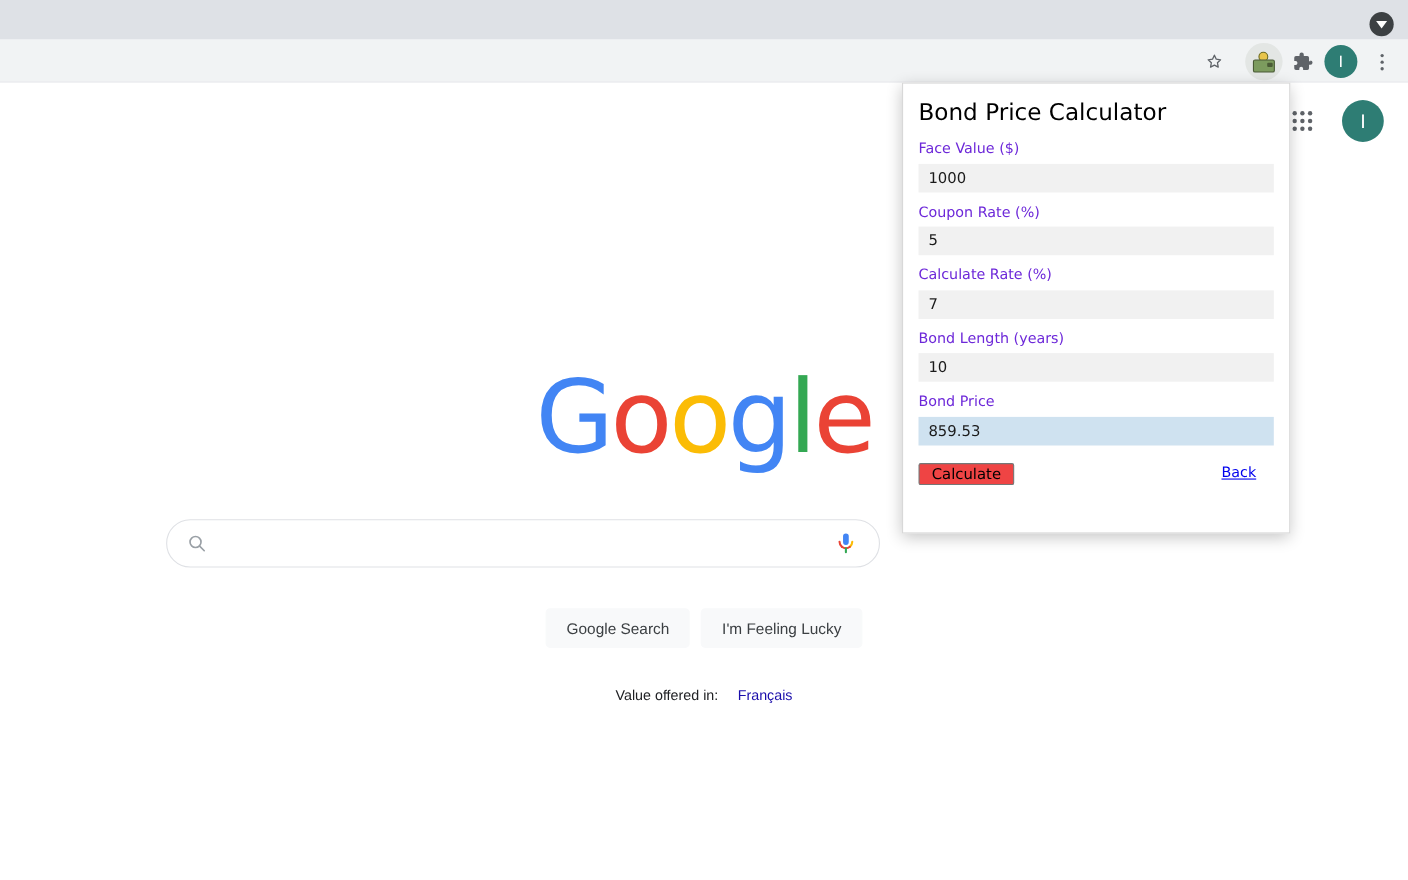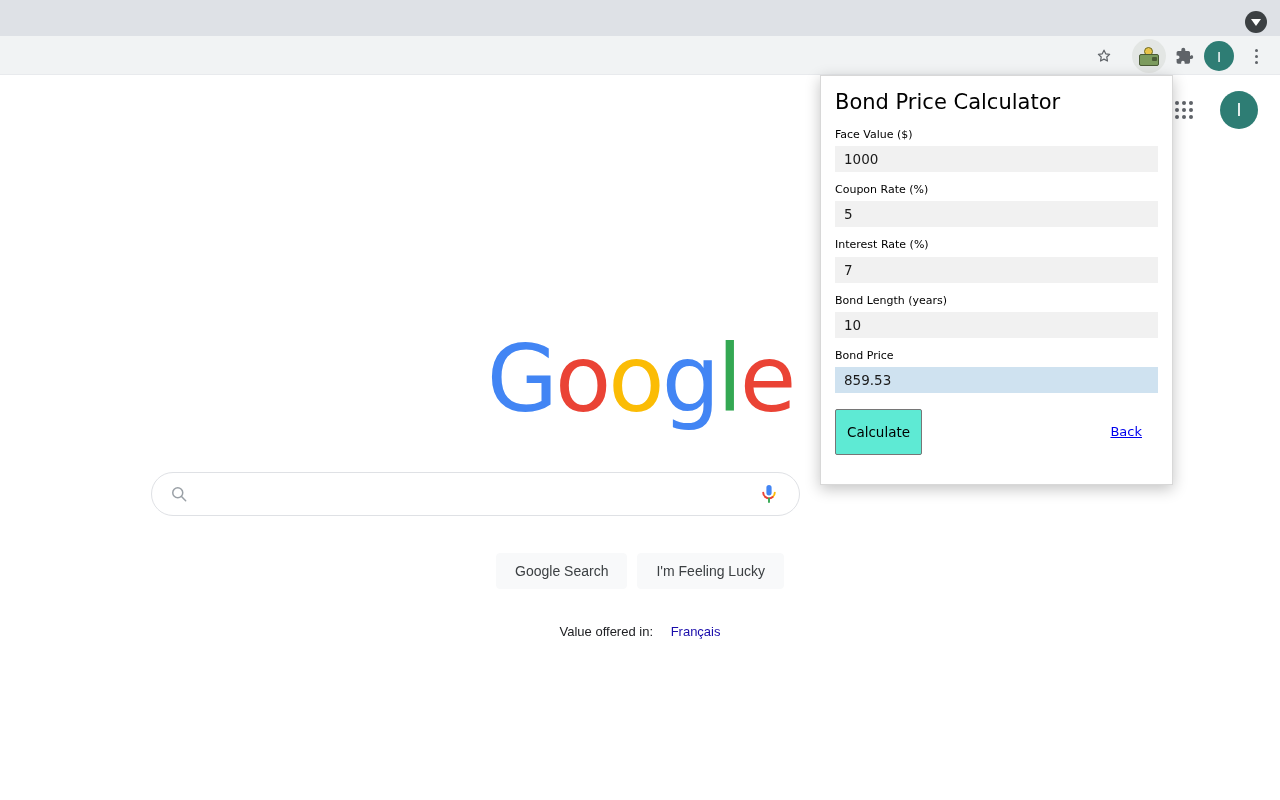--- a/index.html
+++ b/index.html
@@ -146,36 +146,36 @@
     border: 1px solid #d8d8d8;
     box-shadow: 0 4px 14px rgba(0,0,0,0.24);
     padding: 14px 14px 0 14px;
     font-family: "DejaVu Sans", sans-serif;
   }
   #popup-title {
     font-size: 21px; color: #000; margin: 0 0 14px 0;
     font-weight: 400; letter-spacing: 0px;
   }
   .field-label {
-    font-size: 11px; color: #000000; margin: 2px 0 5px 0; line-height: 1.2;
+    font-size: 13px; color: #6d28d9; margin: 2px 0 5px 0; line-height: 1.2;
   }
   .field-input {
     width: 100%; height: 26px; border: none; outline: none;
     background: #f1f1f1; color: #1a1a1a;
     font-family: "DejaVu Sans", sans-serif; font-size: 13.5px;
     padding: 0 9px; margin: 0 8px 11px 0; display: block;
   }
   .field-input.result { background: #cfe2f0; margin-bottom: 16px; }
   #popup-actions {
     display: flex; align-items: center; justify-content: space-between;
   }
   #calculate-button {
-    background: #5eead4; border: 1px solid #767676; border-radius: 2px;
+    background: #ef4444; border: 1px solid #767676; border-radius: 2px;
     color: #000; font-family: "DejaVu Sans", sans-serif; font-size: 13.5px;
-    padding: 14px 11px; cursor: pointer;
+    padding: 1px 11px; cursor: pointer;
   }
   #back-link {
     color: #0000ee; font-size: 13px; text-decoration: underline; cursor: pointer;
     margin-right: 16px;
   }
 </style>
 </head>
 <body>
 
 <div id="browser-window">
@@ -284,21 +284,21 @@
       <div class="field-label">Face Value ($)</div>
       <input class="field-input" type="text" value="1000" style="">
     </div>
 
     <div>
       <div class="field-label">Coupon Rate (%)</div>
       <input class="field-input" type="text" value="5" style="">
     </div>
 
     <div>
-      <div class="field-label">Interest Rate (%)</div>
+      <div class="field-label">Calculate Rate (%)</div>
       <input class="field-input" type="text" value="7" style="">
     </div>
 
     <div>
       <div class="field-label">Bond Length (years)</div>
       <input class="field-input" type="text" value="10" style="">
     </div>
 
     <div>
       <div class="field-label">Bond Price</div>

